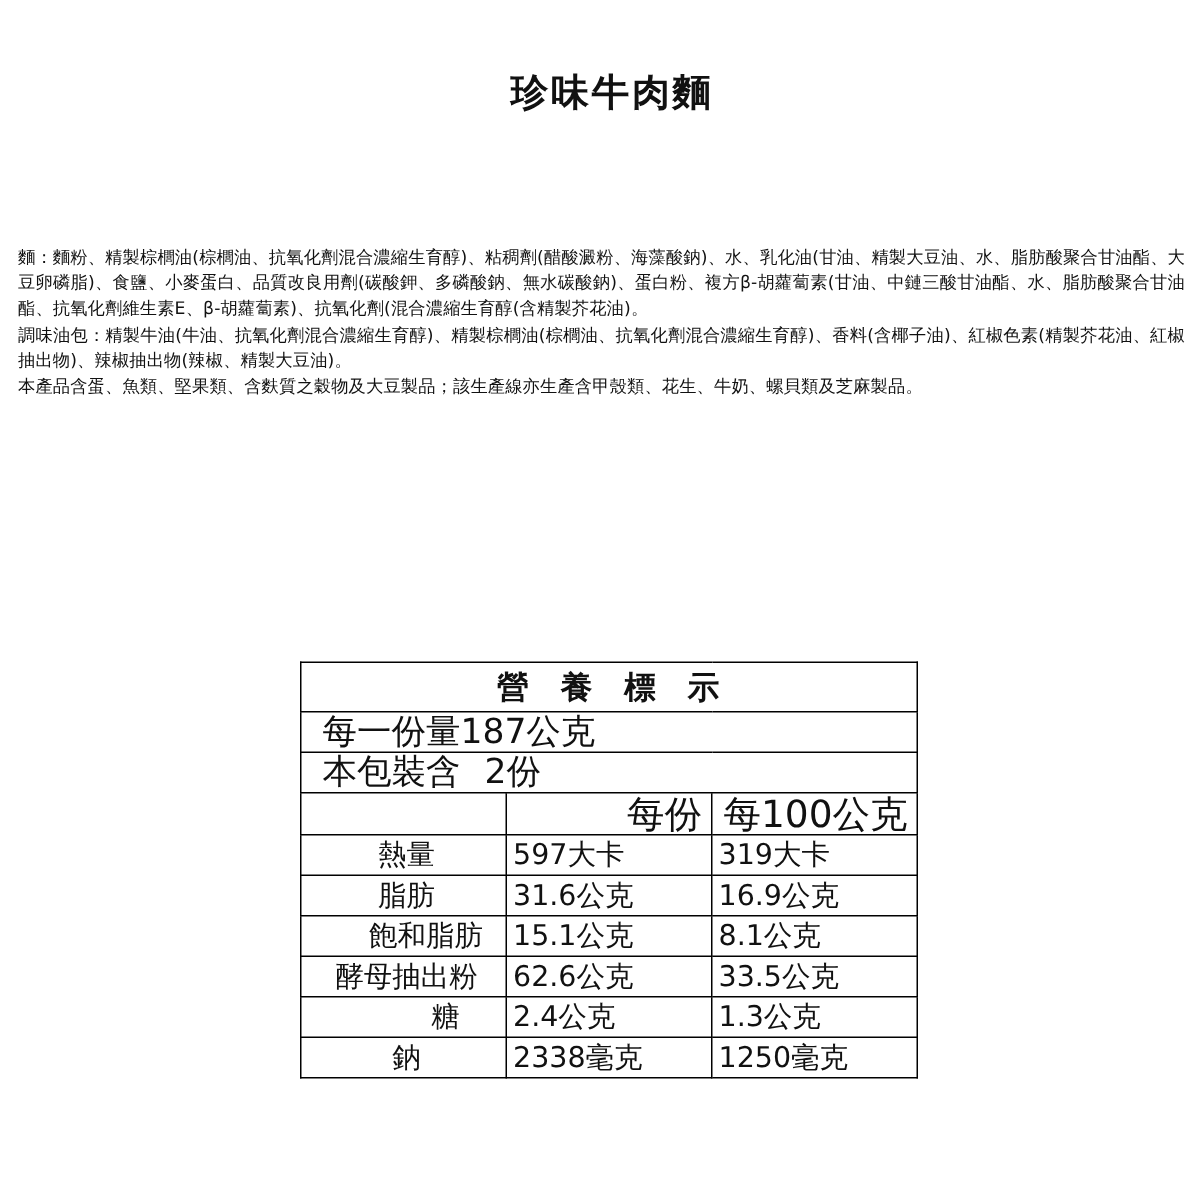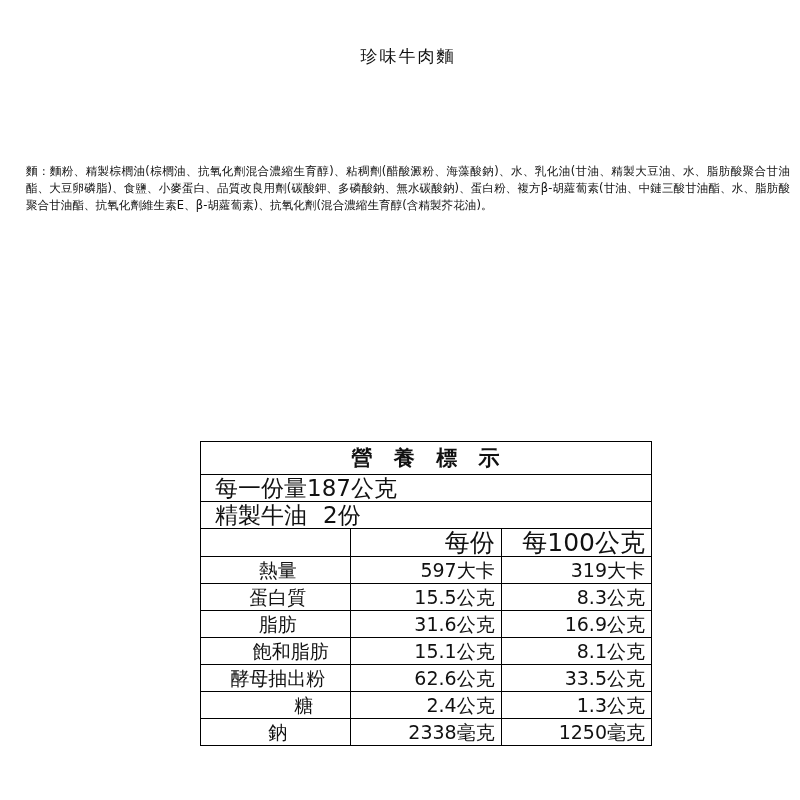--- a/index.html
+++ b/index.html
@@ -16,53 +16,53 @@
     overflow: hidden;
   }
   .page {
     width: 800px;
     height: 800px;
     position: relative;
     box-sizing: border-box;
   }
   .product-title {
     text-align: center;
-    font-size: 17px;
+    font-size: 25px;
     letter-spacing: 2px;
     margin-top: 45px;
     margin-bottom: 0;
-    font-weight: 400;
+    font-weight: 700;
     color: #111;
     padding-left: 16px;
   }
   .ingredients {
     margin: 0;
     padding: 0 10px 0 12px;
     position: absolute;
     top: 118px;
-    left: 14px;
+    left: 0;
     right: 0;
   }
   .ing-block {
     font-size: 11.5px;
     line-height: 1.47;
     color: #111;
     margin: 0 0 1px 0;
     text-align: justify;
     letter-spacing: 0.1px;
   }
   .nutrition-wrap {
     position: absolute;
     left: 200px;
     top: 396px;
     width: 412px;
   }
   table.nutrition {
     border-collapse: collapse;
-    width: 452px;
+    width: 412px;
     table-layout: fixed;
     font-size: 19px;
     color: #111;
   }
   table.nutrition td {
     border: 1px solid #000;
     padding: 0 4px;
     height: 26px;
     vertical-align: middle;
     line-height: 1.08;
@@ -85,21 +85,21 @@
     display: inline-block;
     width: 16px;
   }
   .col-name {
     width: 150px;
     text-align: center;
     padding-left: 8px !important;
   }
   .col-val {
     width: 131px;
-    text-align: right;
+    text-align: left;
     padding-right: 6px !important;
   }
   .hdr-val {
     text-align: right;
     padding-right: 6px !important;
     font-size: 25px;
   }
   .indent1 {
     padding-left: 34px !important;
     margin-left: 36px;
@@ -111,53 +111,50 @@
 </style>
 </head>
 <body>
 
 <div class="page">
 
   <h1 class="product-title">珍味牛肉麵</h1>
 
   <div class="ingredients">
     <p class="ing-block">麵：麵粉、精製棕櫚油(棕櫚油、抗氧化劑混合濃縮生育醇)、粘稠劑(醋酸澱粉、海藻酸鈉)、水、乳化油(甘油、精製大豆油、水、脂肪酸聚合甘油酯、大豆卵磷脂)、食鹽、小麥蛋白、品質改良用劑(碳酸鉀、多磷酸鈉、無水碳酸鈉)、蛋白粉、複方β-胡蘿蔔素(甘油、中鏈三酸甘油酯、水、脂肪酸聚合甘油酯、抗氧化劑維生素E、β-胡蘿蔔素)、抗氧化劑(混合濃縮生育醇(含精製芥花油)。</p>
+    <p class="ing-block">調味油包：精製牛油(牛油、抗氧化劑混合濃縮生育醇)、精製棕櫚油(棕櫚油、抗氧化劑混合濃縮生育醇)、香料(含椰子油)、紅椒色素(精製芥花油、紅椒抽出物)、辣椒抽出物(辣椒、精製大豆油)。</p>
+    <p class="ing-block">本產品含蛋、魚類、堅果類、含麩質之穀物及大豆製品；該生產線亦生產含甲殼類、花生、牛奶、螺貝類及芝麻製品。</p>
   </div>
 
   <div class="nutrition-wrap">
     <table class="nutrition">
       <tbody>
         <tr>
           <td class="nut-title" colspan="3">營 養 標 示</td>
         </tr>
         <tr>
           <td class="serving-line" colspan="3">
             <span>每一份量</span><span>187公克</span>
           </td>
         </tr>
         <tr>
           <td class="serving-line" colspan="3">
-            <span>精製牛油</span><span class="gap"></span><span>2份</span>
+            <span>本包裝含</span><span class="gap"></span><span>2份</span>
           </td>
         </tr>
         <tr>
           <td class="col-name"></td>
           <td class="hdr-val">每份</td>
           <td class="hdr-val">每100公克</td>
         </tr>
 
         <tr>
           <td class="col-name nowrap">熱量</td>
           <td class="col-val nowrap">597大卡</td>
           <td class="col-val nowrap">319大卡</td>
-        </tr>
-        <tr>
-          <td class="col-name nowrap">蛋白質</td>
-          <td class="col-val nowrap">15.5公克</td>
-          <td class="col-val nowrap">8.3公克</td>
         </tr>
         <tr>
           <td class="col-name nowrap">脂肪</td>
           <td class="col-val nowrap">31.6公克</td>
           <td class="col-val nowrap">16.9公克</td>
         </tr>
         <tr>
           <td class="col-name nowrap indent1">飽和脂肪</td>
           <td class="col-val nowrap">15.1公克</td>
           <td class="col-val nowrap">8.1公克</td>

